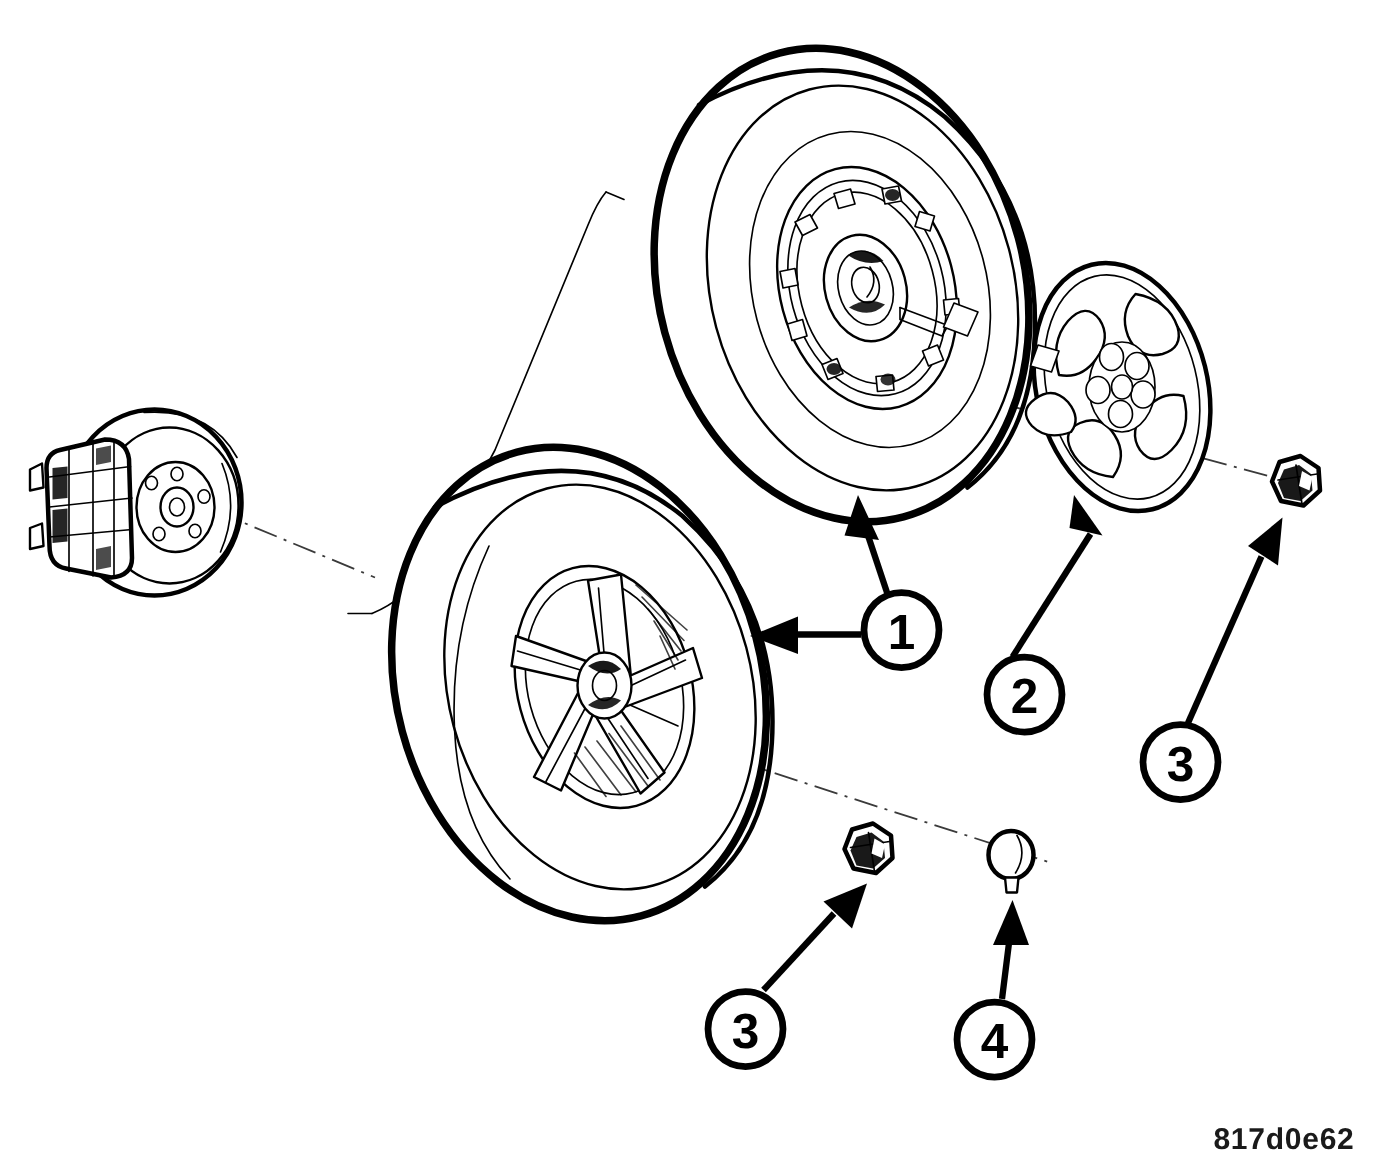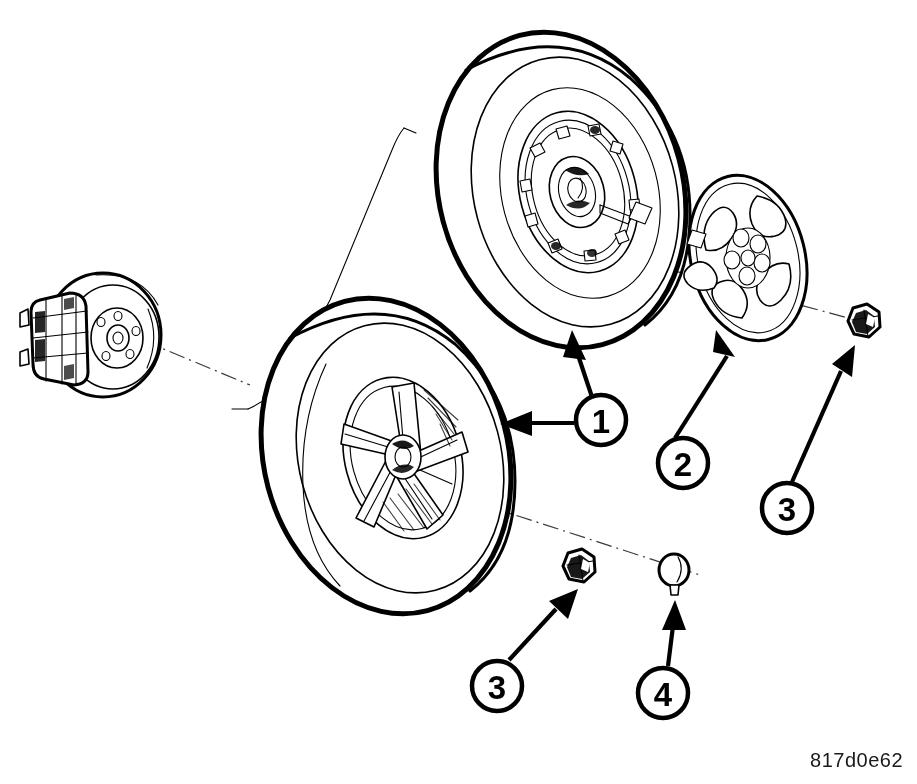--- a/index.html
+++ b/index.html
@@ -62,21 +62,21 @@
     fill: #000000;
     text-anchor: middle;
     dominant-baseline: central;
   }
   #figure-id {
     position: absolute;
     right: 14px;
     bottom: 12px;
     font-family: "Liberation Sans", sans-serif;
     font-size: 20px;
-    font-weight: normal;
+    font-weight: bold;
     letter-spacing: 0.5px;
     color: #1a1a1a;
     white-space: nowrap;
   }
 </style>
 </head>
 <body>
 
 <div id="diagram-root">
 

